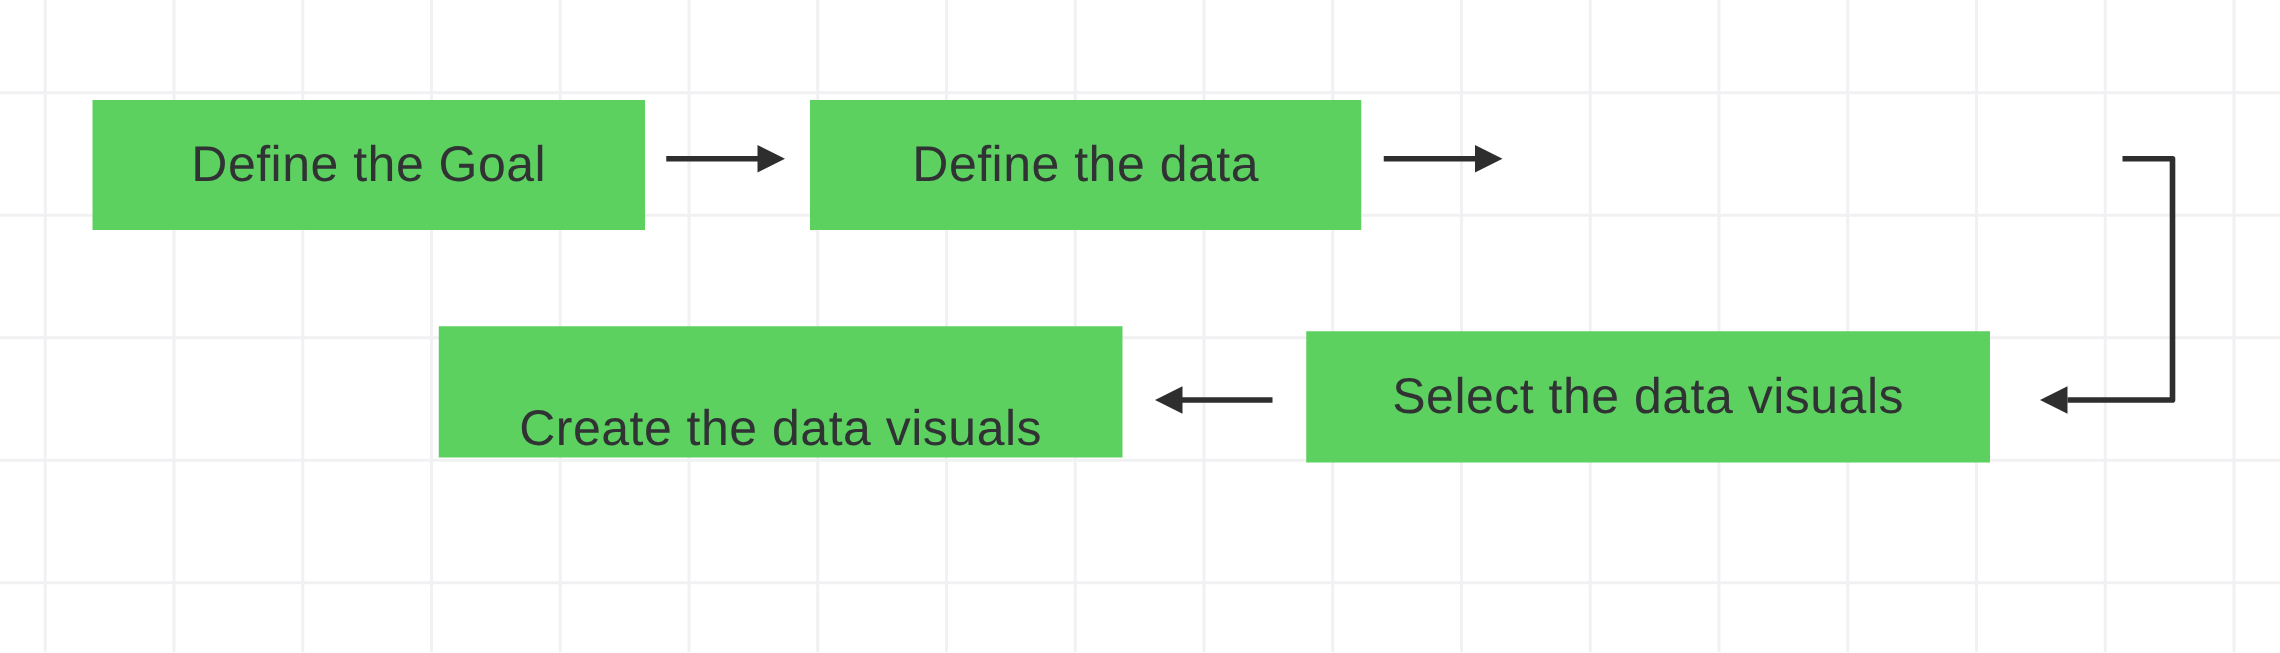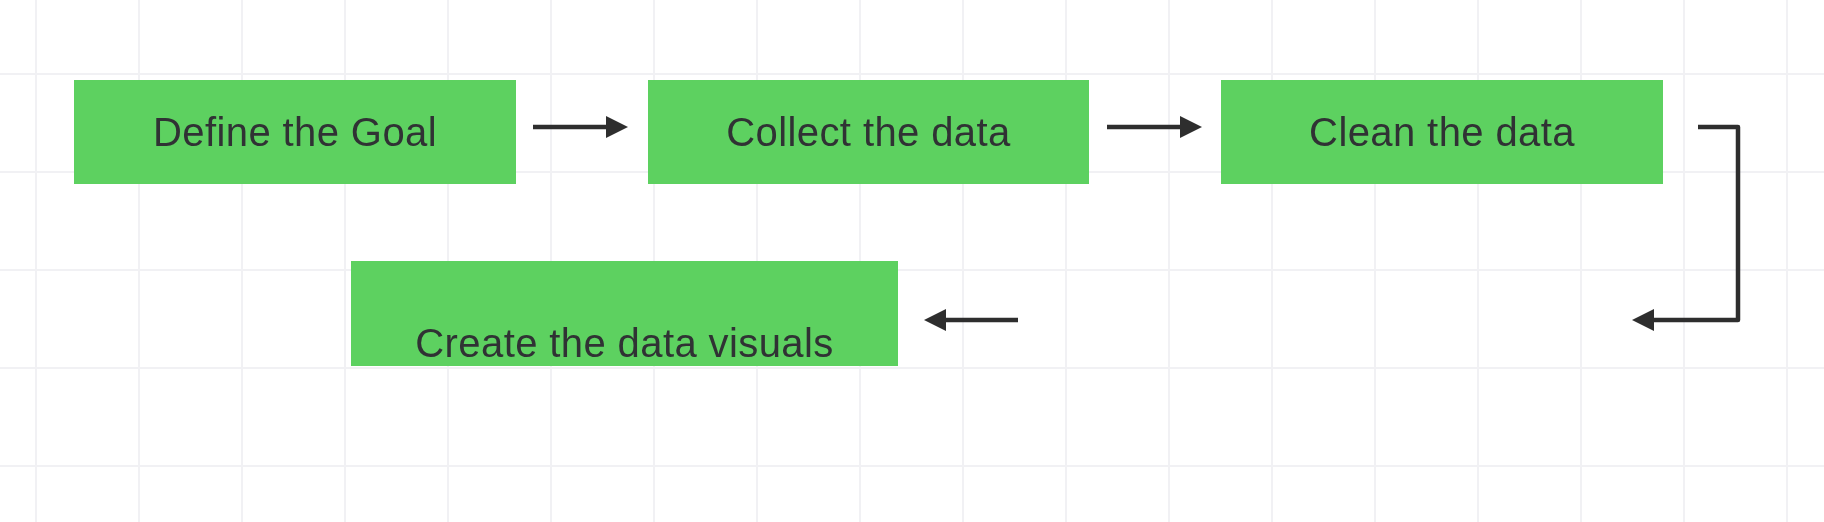--- a/index.html
+++ b/index.html
@@ -78,25 +78,25 @@
       <path class="line" d="M 1018 320 L 944 320"></path>
       <polygon class="head" points="924,320 946,309 946,331"></polygon>
     </g>
   </svg>
 
   <div class="node n-define">
     <span class="node-label">Define the Goal</span>
   </div>
 
   <div class="node n-collect">
-    <span class="node-label">Collect the data</span>
+    <span class="node-label">Define the data</span>
   </div>
 
-  <div class="node n-clean">
-    <span class="node-label">Clean the data</span>
-  </div>
 
   <div class="node n-create">
     <span class="node-label">Create the data visuals</span>
   </div>
 
+  <div class="node n-select">
+    <span class="node-label">Select the data visuals</span>
+  </div>
 
 </div>
 
 </body></html>

